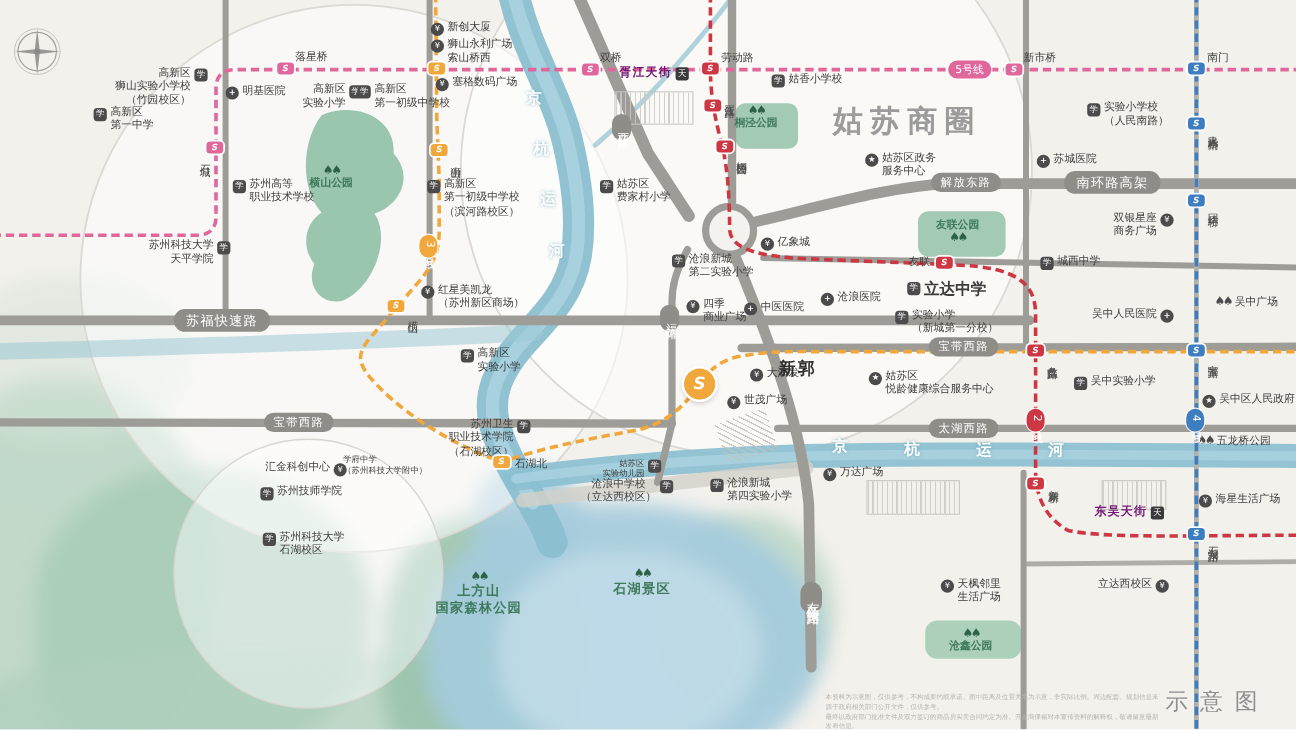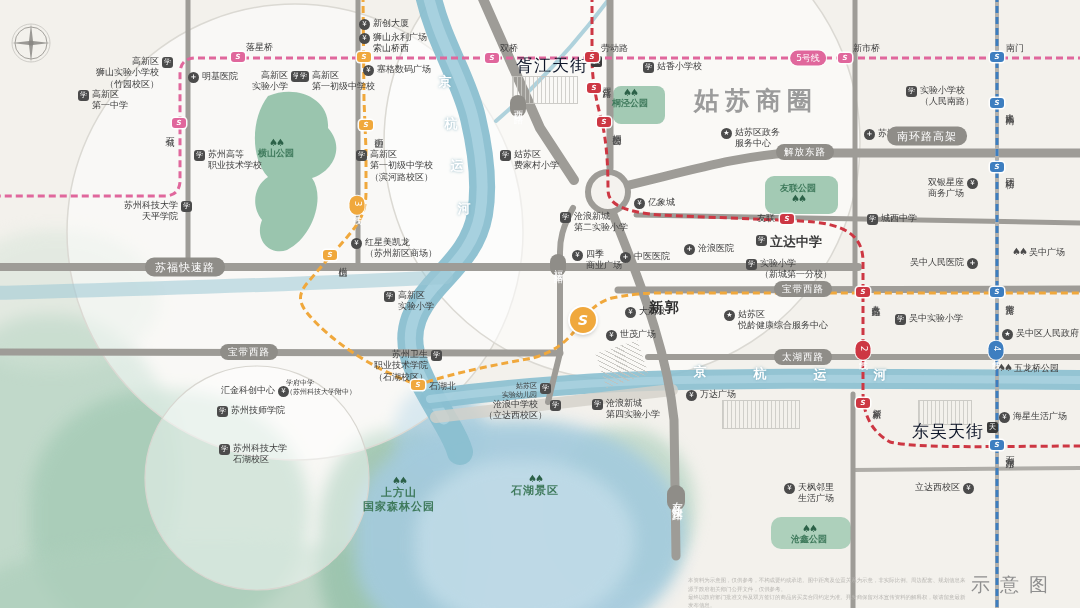--- a/index.html
+++ b/index.html
@@ -16,21 +16,21 @@
   
   .poi{position:absolute;z-index:4;display:flex;align-items:flex-start;gap:3px;
        font-size:9px;color:#3c3c3c;line-height:1.25;}
   .poi .txt{white-space:pre;}
   .poi.a-right .txt{text-align:right;}
   .poi.a-center .txt{text-align:center;}
   .poi.park{flex-direction:column;align-items:center;gap:0;color:#3f7a5c;font-weight:bold;}
   .poi.parkbig{font-size:11px;letter-spacing:1px;}
   .poi.tiny{font-size:7px;}
   .poi.big .txt{font-size:13px;font-weight:bold;}
-  .poi.tj .txt{font-size:17px;font-weight:normal;color:#0f172a;letter-spacing:1px;}
+  .poi.tj .txt{font-size:10px;font-weight:bold;color:#701a75;letter-spacing:1px;}
   .ic{width:11px;height:11px;background:#4b4b4b;color:#fff;border-radius:3px;font-size:7px;
       line-height:11px;text-align:center;flex:0 0 auto;margin-top:1px;}
   .ic-hospital,.ic-plaza,.ic-gov{border-radius:50%;}
   .ic-hospital{font-weight:bold;}
   .ic-tianjie{border-radius:2px;background:#3a3a3a;}
   .ic-trees,.ic-treesdark{background:none;color:#2c6148;font-size:10px;width:auto;height:auto;
       line-height:1;letter-spacing:-2px;margin-top:0;}
   .ic-treesdark{color:#4b4b4b;}
   
   .st{position:absolute;z-index:5;width:14px;height:10px;border-radius:3px;
@@ -444,21 +444,21 @@
       <div class="badge v" style="left: 357px; top: 205px; background: rgb(240, 168, 60);">3号线</div>
       <div class="badge v" style="left: 863px; top: 350px; background: rgb(205, 55, 67);">2号线</div>
       <div class="badge v" style="left: 996px; top: 350px; background: rgb(61, 126, 192);">4号线</div>
     </div>
   <div>
       <div class="rpill lg" style="left: 185px; top: 267px;">苏福快速路</div>
       <div class="rpill" style="left: 249px; top: 352px;">宝带西路</div>
       <div class="rpill" style="left: 803px; top: 289px;">宝带西路</div>
       <div class="rpill" style="left: 803px; top: 357px;">太湖西路</div>
       <div class="rpill" style="left: 805px; top: 152px;">解放东路</div>
-      <div class="rpill lg" style="left: 927px; top: 136px;">南环路高架</div>
+      <div class="rpill lg" style="left: 927px; top: 152px;">南环路高架</div>
       <div class="rpill  v" style="left: 518px; top: 106px;">西环路</div>
       <div class="rpill  v" style="left: 558px; top: 265px;">福运路</div>
       <div class="rpill lg v" style="left: 676px; top: 498px;">友新快速路</div>
       <div class="rch" style="left: 445px; top: 82px;">京</div>
       <div class="rch" style="left: 451px; top: 124px;">杭</div>
       <div class="rch" style="left: 457px; top: 166px;">运</div>
       <div class="rch" style="left: 464px; top: 209px;">河</div>
       <div class="rch" style="left: 700px; top: 372px;">京</div>
       <div class="rch" style="left: 760px; top: 374px;">杭</div>
       <div class="rch" style="left: 820px; top: 375px;">运</div>

